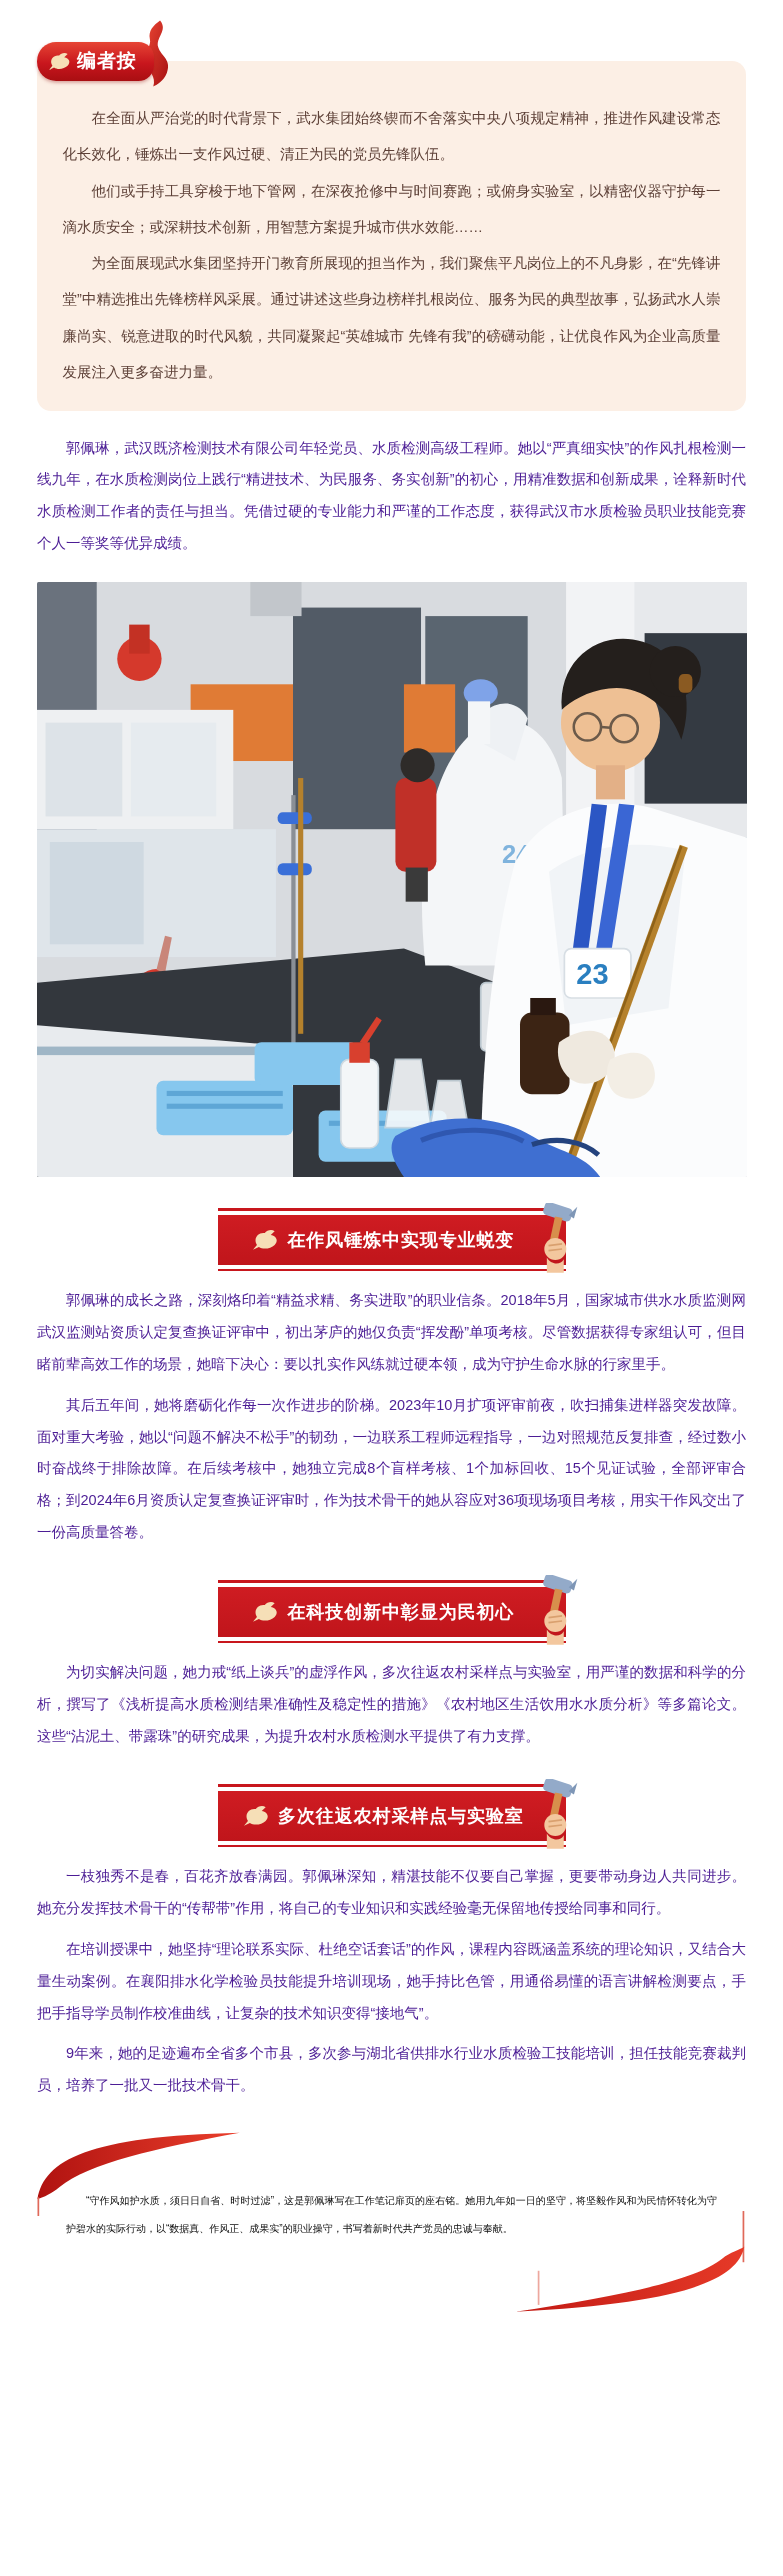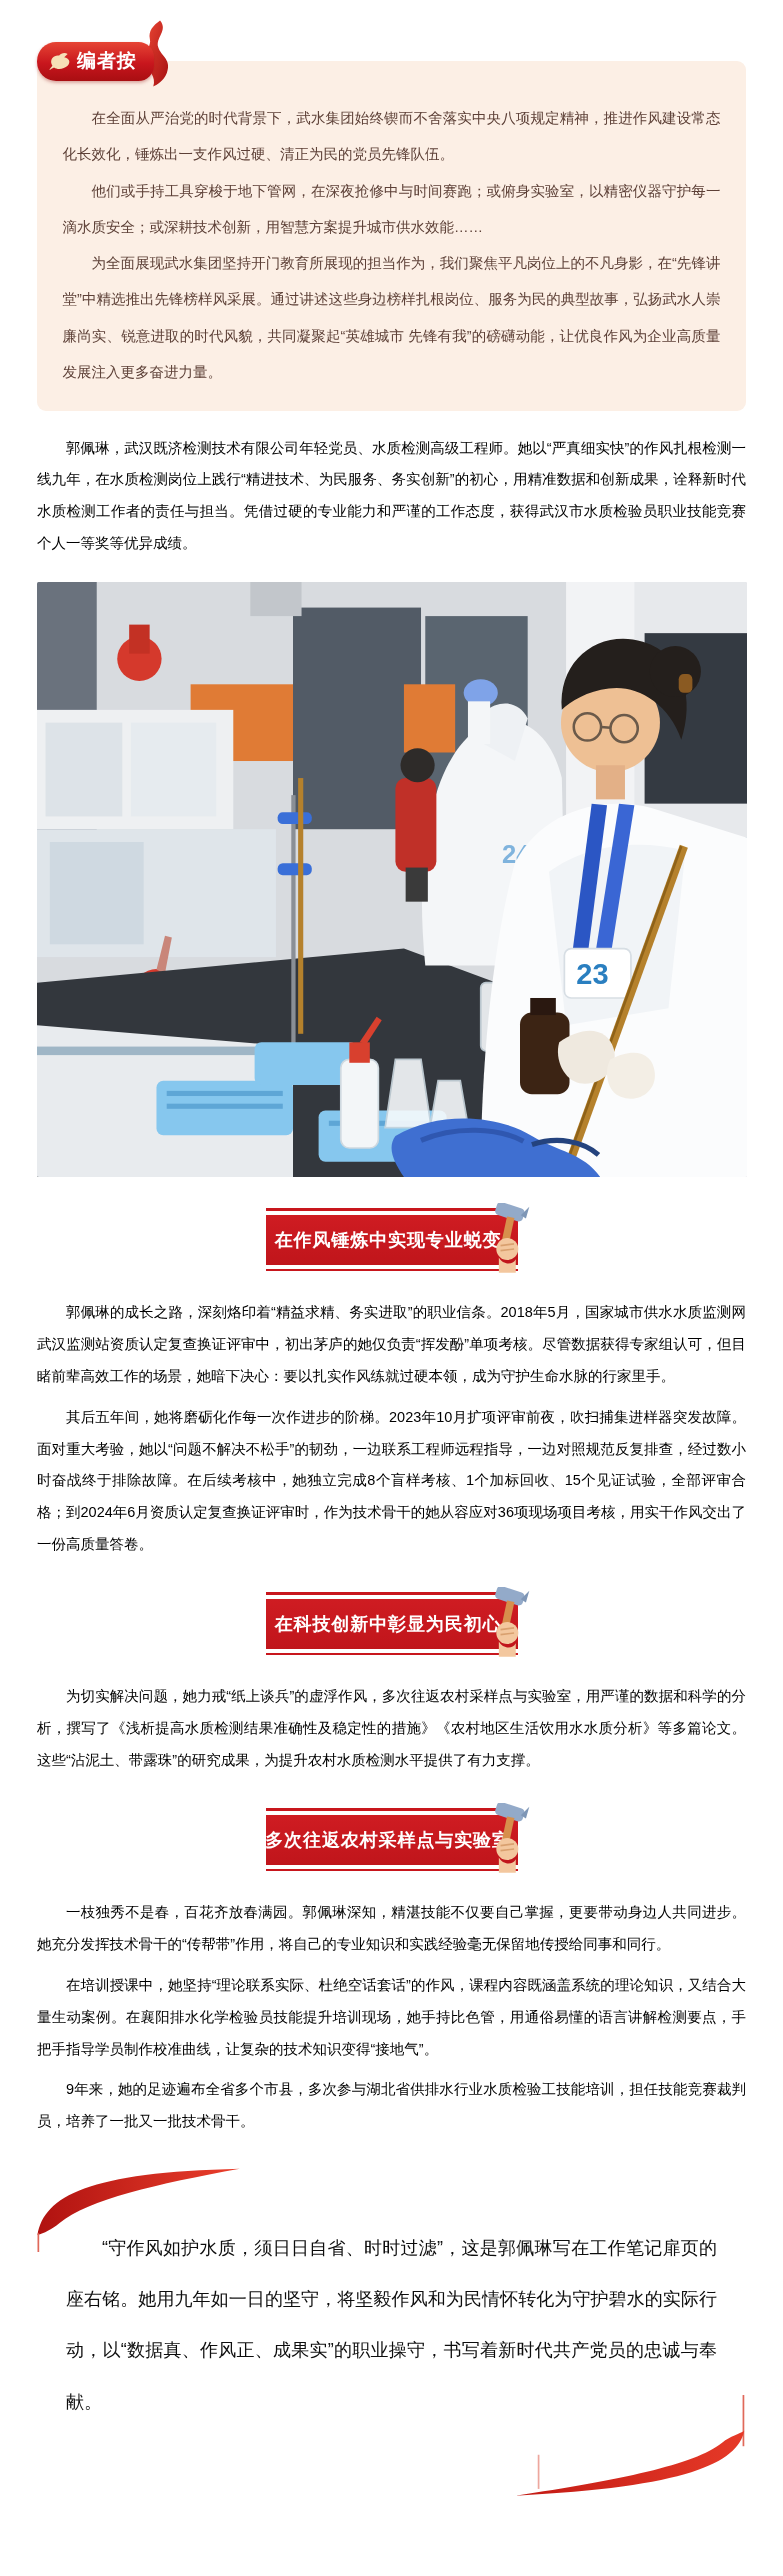--- a/index.html
+++ b/index.html
@@ -17,57 +17,57 @@
     position:absolute;left:0;top:-19px;z-index:3;
     display:inline-flex;align-items:center;gap:6px;
     background:linear-gradient(180deg,#e64434 0%,#c8161d 55%,#a90e12 100%);
     color:#ffffff;font-weight:bold;font-size:19px;letter-spacing:0.9px;
     padding:6px 17px 6.8px 12px;border-radius:19px 15.4px 15.4px 19px;
     box-shadow:0 1.7px 3.4px rgba(150,20,20,.35);
   }
   .flame{position:absolute;left:101px;top:-41px;z-index:2;}
   .editor-box{
     position:relative;z-index:1;
-    background:#fcefe5;border-radius:9px;
+    background:#fcefe5;border-radius:14px;
     padding:39px 25.6px 20.5px 25.6px;
   }
   .editor-box p{
     margin:0;color:#5d4037;font-size:14.5px;line-height:2.5;
     text-indent:2em;text-align:justify;
   }
 
   
   .body-p{
     margin:22px 0 0 0;font-size:14.5px;line-height:2.2;
-    text-indent:2em;text-align:justify;color:#000000;
+    text-indent:2em;text-align:justify;color:#4c1d95;
   }
   .para-group .body-p{margin-top:8.5px;}
 
   
   .photo{margin-top:22px;width:710px;height:595px;overflow:hidden;border-radius:1.7px;}
   .photo svg{display:block;width:100%;height:100%;}
 
   
-  .banner{position:relative;width:252px;margin:31px auto 26px auto;}
+  .banner{position:relative;width:348px;margin:31px auto 14px auto;}
   .banner-line{height:2.6px;background:#c8161d;}
   .banner-line.top{margin-bottom:4.3px;}
   .banner-line.bottom{margin-top:4.3px;}
   .banner-core{
     position:relative;
     background:linear-gradient(180deg,#cf1c22 0%,#c0151b 100%);
     color:#ffffff;display:flex;align-items:center;justify-content:center;gap:8.5px;
     padding:12.8px 25.6px 12.8px 10.2px;
   }
   .banner-title{font-size:18px;font-weight:bold;letter-spacing:0.9px;white-space:nowrap;}
   .hammer{position:absolute;right:-13.6px;top:-12px;}
 
   
   .closing{position:relative;margin-top:29px;padding:56px 29px 78px 29px;}
   .closing p{
-    margin:0;font-size:18px;line-height:2.85;text-indent:2em;
+    margin:0;font-size:10px;line-height:2.85;text-indent:2em;
     text-align:justify;color:#0d0d0d;
   }
   .swoosh-tl{position:absolute;left:0;top:0;}
   .swoosh-br{position:absolute;right:0;bottom:0;}
 </style>
 </head>
 <body>
 
 <div class="content">
 

